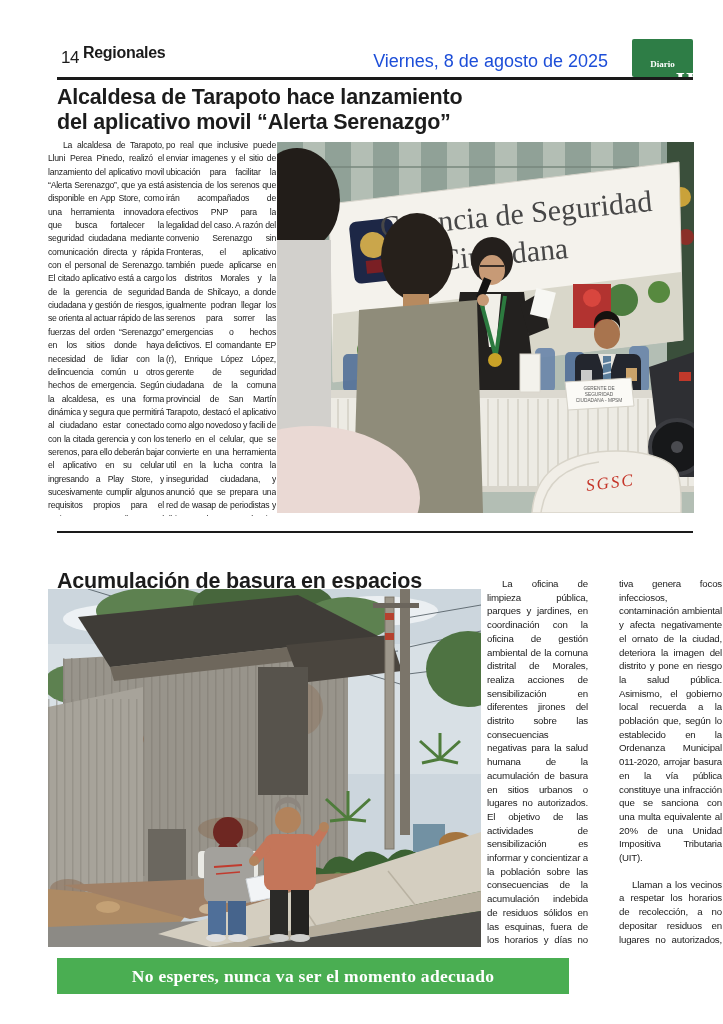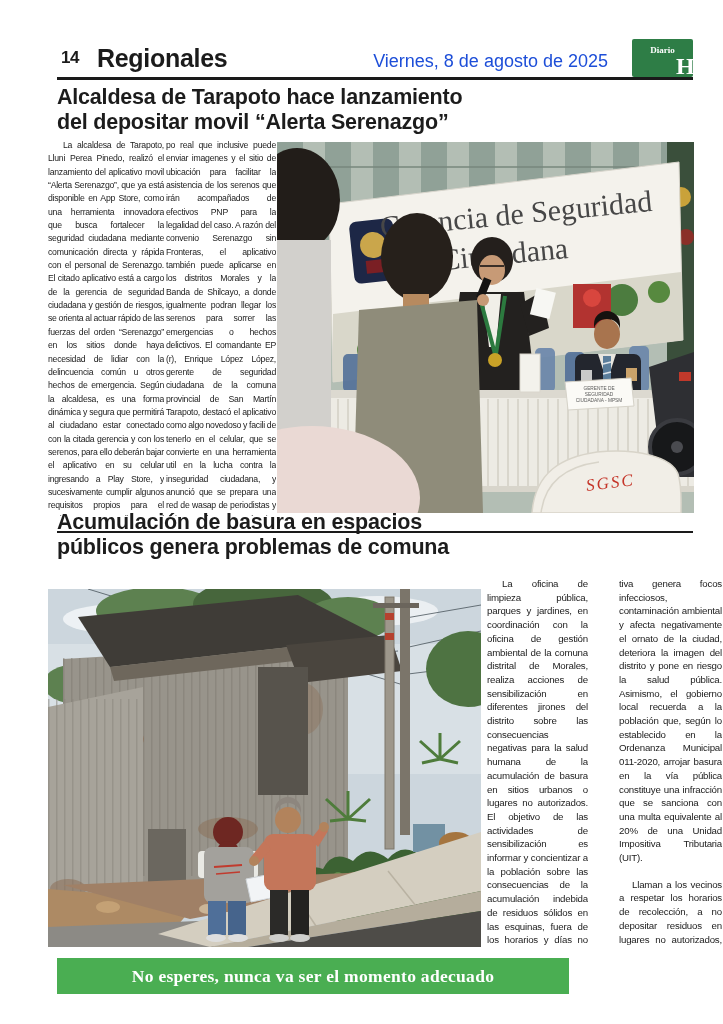--- a/index.html
+++ b/index.html
@@ -1,30 +1,30 @@
 <!DOCTYPE html>
 <html><head>
 <meta charset="utf-8">
 <style>
   html,body{margin:0;padding:0;background:#ffffff;}
   .page{position:relative;width:723px;height:1024px;background:#ffffff;overflow:hidden;
         font-family:"Liberation Sans",sans-serif;color:#1b1b1b;}
   
-  .pagenum{position:absolute;left:61px;top:48px;font-size:17px;font-weight:bold;letter-spacing:-0.5px;}
-  .section{position:absolute;left:97px;top:44px;font-size:25px;font-weight:bold;letter-spacing:-0.3px;}
+  .pagenum{position:absolute;left:61px;top:48px;font-size:17px;font-weight:normal;letter-spacing:-0.5px;}
+  .section{position:absolute;left:83px;top:44px;font-size:16px;font-weight:bold;letter-spacing:-0.3px;}
   .date{position:absolute;right:115px;top:51px;font-size:18px;color:#1d4ed8;}
   .logo{position:absolute;left:632px;top:39px;width:61px;height:38px;background:#2e7d46;
         color:#fff;text-align:center;font-family:"Liberation Serif",serif;border-radius:2px;}
-  .logo .small{font-size:9px;font-weight:bold;line-height:11px;padding-top:6px;}
+  .logo .small{font-size:9px;font-weight:bold;line-height:11px;padding-top:20px;}
   .logo .big{font-size:24px;font-weight:bold;letter-spacing:1.5px;line-height:21px;padding-left:44px;}
   .header-rule{position:absolute;left:57px;top:77px;width:636px;height:2.5px;background:#1a1a1a;}
   
   .headline{position:absolute;left:57px;width:636px;text-align:left;font-weight:bold;
             font-size:21.5px;line-height:24.5px;color:#1c1c1c;letter-spacing:-0.2px;}
-  #headline1{top:85px;} #headline2{top:510px;}
+  #headline1{top:85px;} #headline2{top:569px;}
   .divider{position:absolute;left:57px;top:531px;width:636px;height:2px;background:#1a1a1a;}
   
   .a1col{position:absolute;top:139px;height:377px;overflow:hidden;text-align:justify;
          font-size:8.7px;line-height:13.35px;letter-spacing:-0.25px;word-spacing:-0.3px;color:#1b1b1b;}
   #a1c1{left:48px;width:116px;} #a1c2{left:166px;width:110px;}
   
   .a2col{position:absolute;top:577px;height:372px;overflow:hidden;text-align:justify;
          font-size:9.7px;line-height:13.7px;letter-spacing:-0.2px;color:#1b1b1b;}
   #a2c1{left:487px;width:101px;} #a2c2{left:619px;width:103px;}
   .a1col p,.a2col p{margin:0;}
@@ -49,21 +49,21 @@
   <div class="section">Regionales</div>
   <div class="date">Viernes, 8 de agosto de 2025</div>
   <div class="logo">
     <div class="small">Diario</div>
     <div class="big">HOY</div>
   </div>
   <div class="header-rule"></div>
 
   <div class="headline" id="headline1">
     <div>Alcaldesa de Tarapoto hace lanzamiento</div>
-    <div>del depositar movil “Alerta Serenazgo”</div>
+    <div>del aplicativo movil “Alerta Serenazgo”</div>
   </div>
 
   <div class="a1col" id="a1c1">
     <p class="indent">La alcaldesa de Tarapoto, Lluni Perea Pinedo, realizó el lanzamiento del aplicativo movil “Alerta Serenazgo”, que ya está disponible en App Store, como una herramienta innovadora que busca fortalecer la seguridad ciudadana mediante comunicación directa y rápida con el personal de Serenazgo. El citado aplicativo está a cargo de la gerencia de seguridad ciudadana y gestión de riesgos, se orienta al actuar rápido de las fuerzas del orden “Serenazgo” en los sitios donde haya necesidad de lidiar con la delincuencia común u otros hechos de emergencia. Según la alcaldesa, es una forma dinámica y segura que permitirá al ciudadano estar conectado con la citada gerencia y con los serenos, para ello deberán bajar el aplicativo en su celular ingresando a Play Store, y sucesivamente cumplir algunos requisitos propios para el registro correspondiente. El aplicativo funciona en rtiem-</p>
   </div>
   <div class="a1col" id="a1c2">
     <p>po real que inclusive puede enviar imagenes y el sitio de ubicación para facilitar la asistencia de los serenos que irán acompañados de efectivos PNP para la legalidad del caso. A razón del convenio Serenazgo sin Fronteras, el aplicativo también puede aplicarse en los distritos Morales y la Banda de Shilcayo, a donde igualmente podran llegar los serenos para sorrer las emergencias o hechos delictivos. El comandante EP (r), Enrique López López, gerente de seguridad ciudadana de la comuna provincial de San Martín Tarapoto, destacó el aplicativo como algo novedoso y facili de tenerlo en el celular, que se convierte en una herramienta util en la lucha contra la inseguridad ciudadana, y anunció que se prepara una red de wasap de periodistas y dirigentes de sectores, barrios u otros de la ciudad.</p>
   </div>
 
   <div class="photo" id="photo1">

